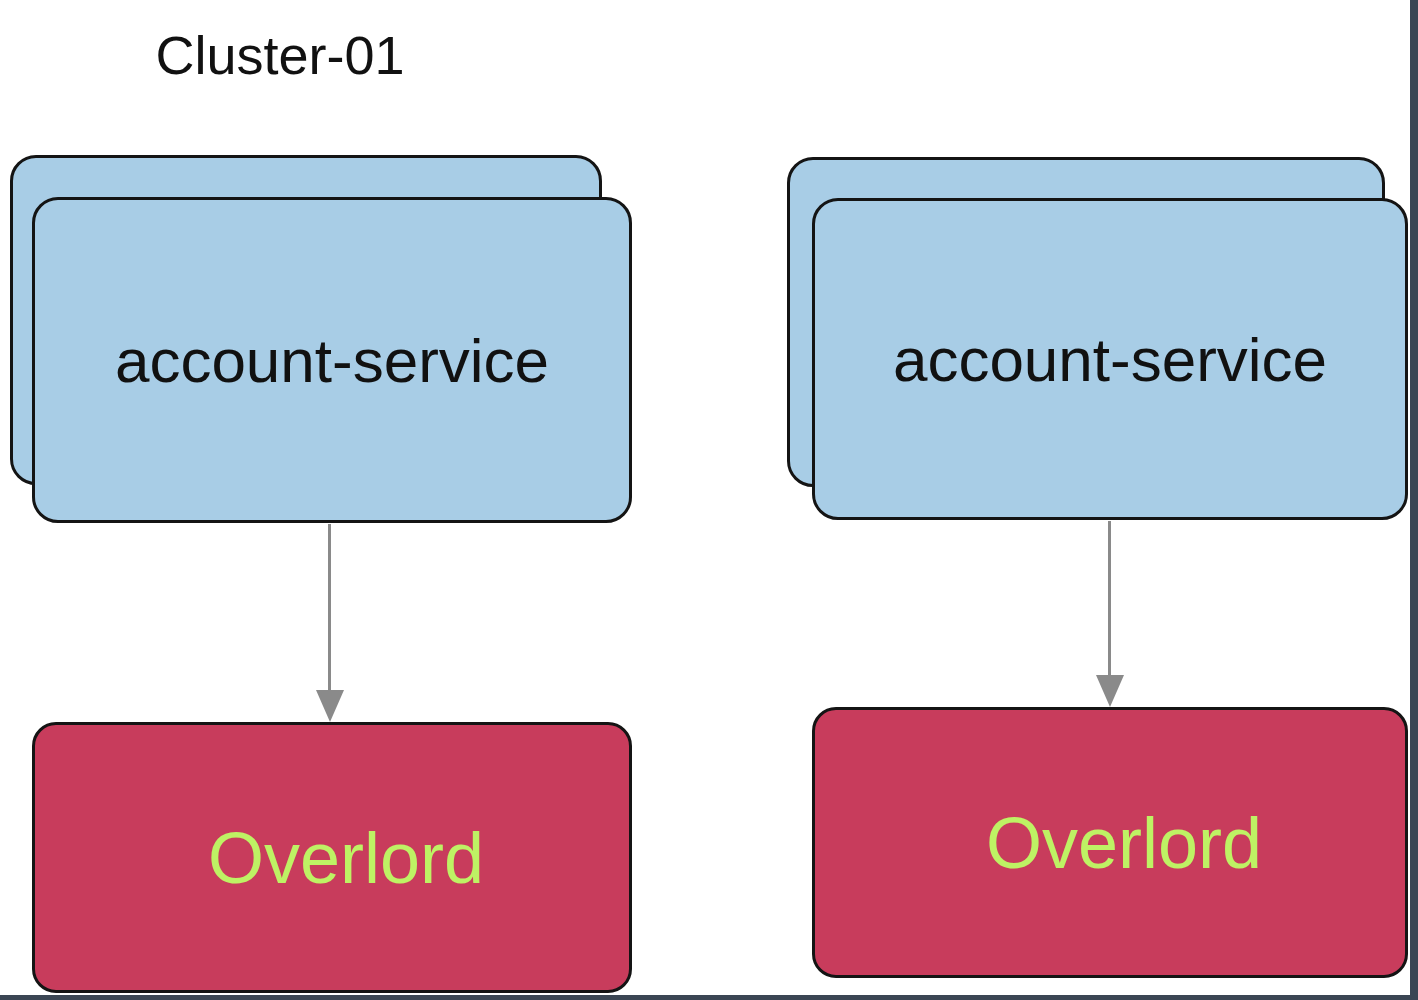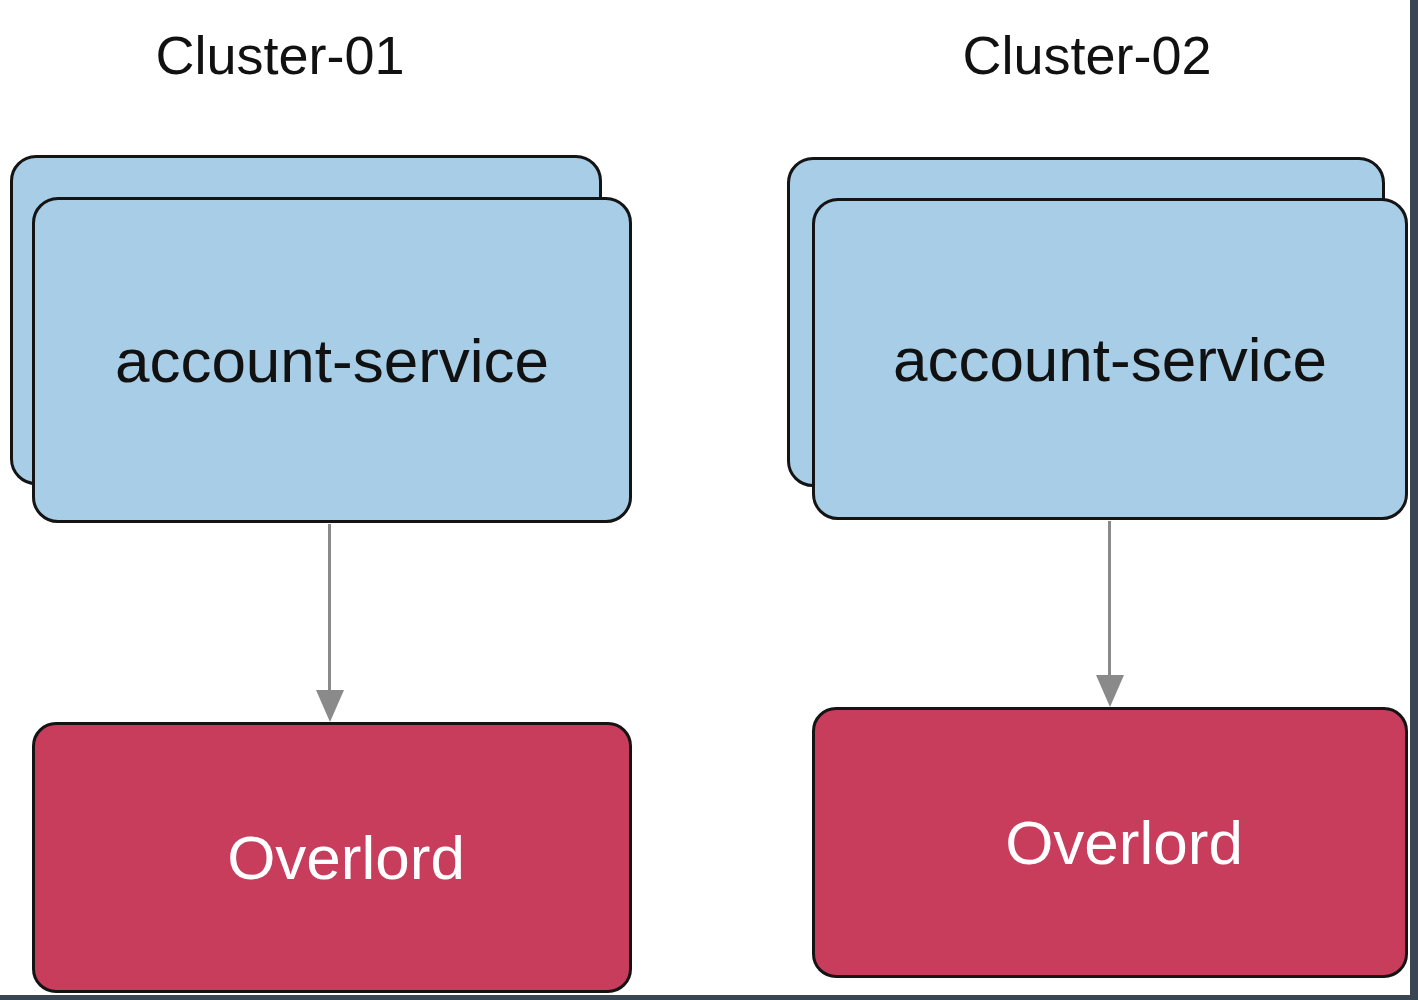--- a/index.html
+++ b/index.html
@@ -60,22 +60,22 @@
   .c2-front{left:812px;top:198px;width:596px;height:322px;}
 
   .overlord{
     background:var(--overlord-fill);
     border-radius:24px;
     display:flex;
     align-items:center;
     justify-content:center;
   }
   .overlord-label{
-    font-size:62px;
-    color:#ffffff;
+    font-size:72px;
+    color:#bef264;
     white-space:nowrap;
     margin-left:28px;
   }
   .c1-overlord{left:32px;top:722px;width:600px;height:271px;}
   .c2-overlord{left:812px;top:707px;width:596px;height:271px;}
 
   .arrow-line{
     position:absolute;
     width:3px;
     background:var(--arrow);
@@ -119,21 +119,20 @@
     <span class="service-label">account-service</span>
   </div>
 
   <div class="arrow-line c1-arrow-line"></div>
   <div class="arrow-head c1-arrow-head"></div>
 
   <div class="node overlord c1-overlord">
     <span class="overlord-label">Overlord</span>
   </div>
 
-  <div class="cluster-title title-2">Cluster-02</div>
 
   <div class="node service-back c2-back"></div>
 
   <div class="node service-front c2-front">
     <span class="service-label">account-service</span>
   </div>
 
   <div class="arrow-line c2-arrow-line"></div>
   <div class="arrow-head c2-arrow-head"></div>
 

